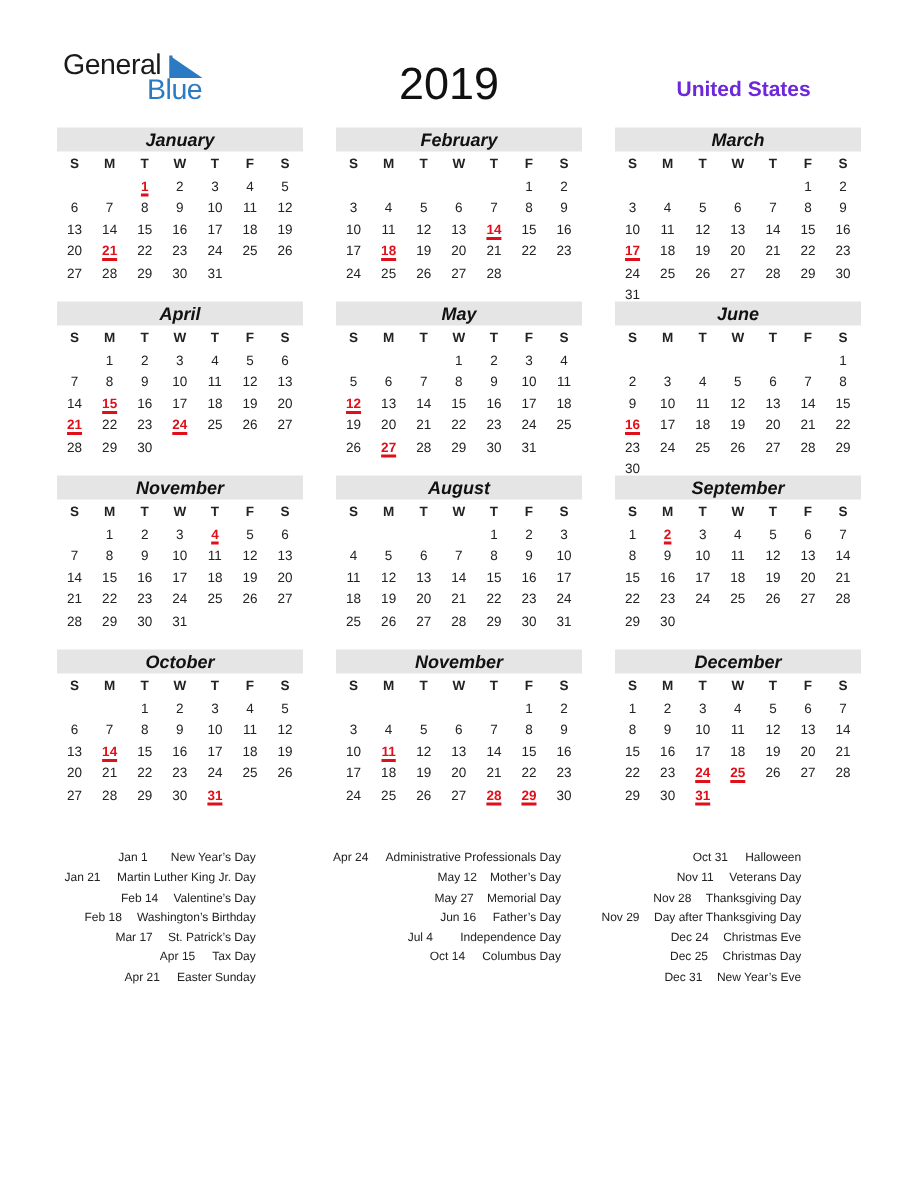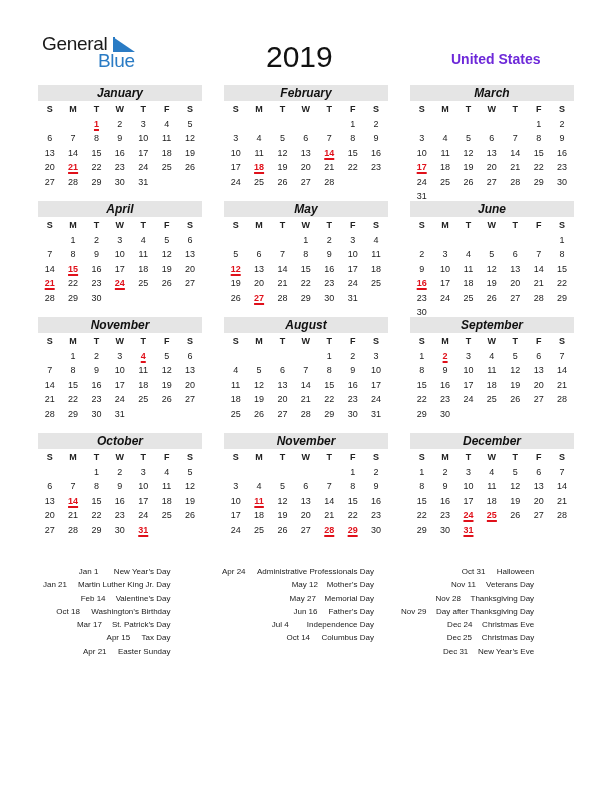--- a/index.html
+++ b/index.html
@@ -746,21 +746,21 @@
       </div>
       <div class="hol-item">
         <span class="hol-date">Jan 21</span>
         <span>Martin Luther King Jr. Day</span>
       </div>
       <div class="hol-item">
         <span class="hol-date">Feb 14</span>
         <span>Valentine’s Day</span>
       </div>
       <div class="hol-item">
-        <span class="hol-date">Oct 18</span>
+        <span class="hol-date">Feb 18</span>
         <span>Washington’s Birthday</span>
       </div>
       <div class="hol-item">
         <span class="hol-date">Mar 17</span>
         <span>St. Patrick’s Day</span>
       </div>
       <div class="hol-item">
         <span class="hol-date">Apr 15</span>
         <span>Tax Day</span>
       </div>

